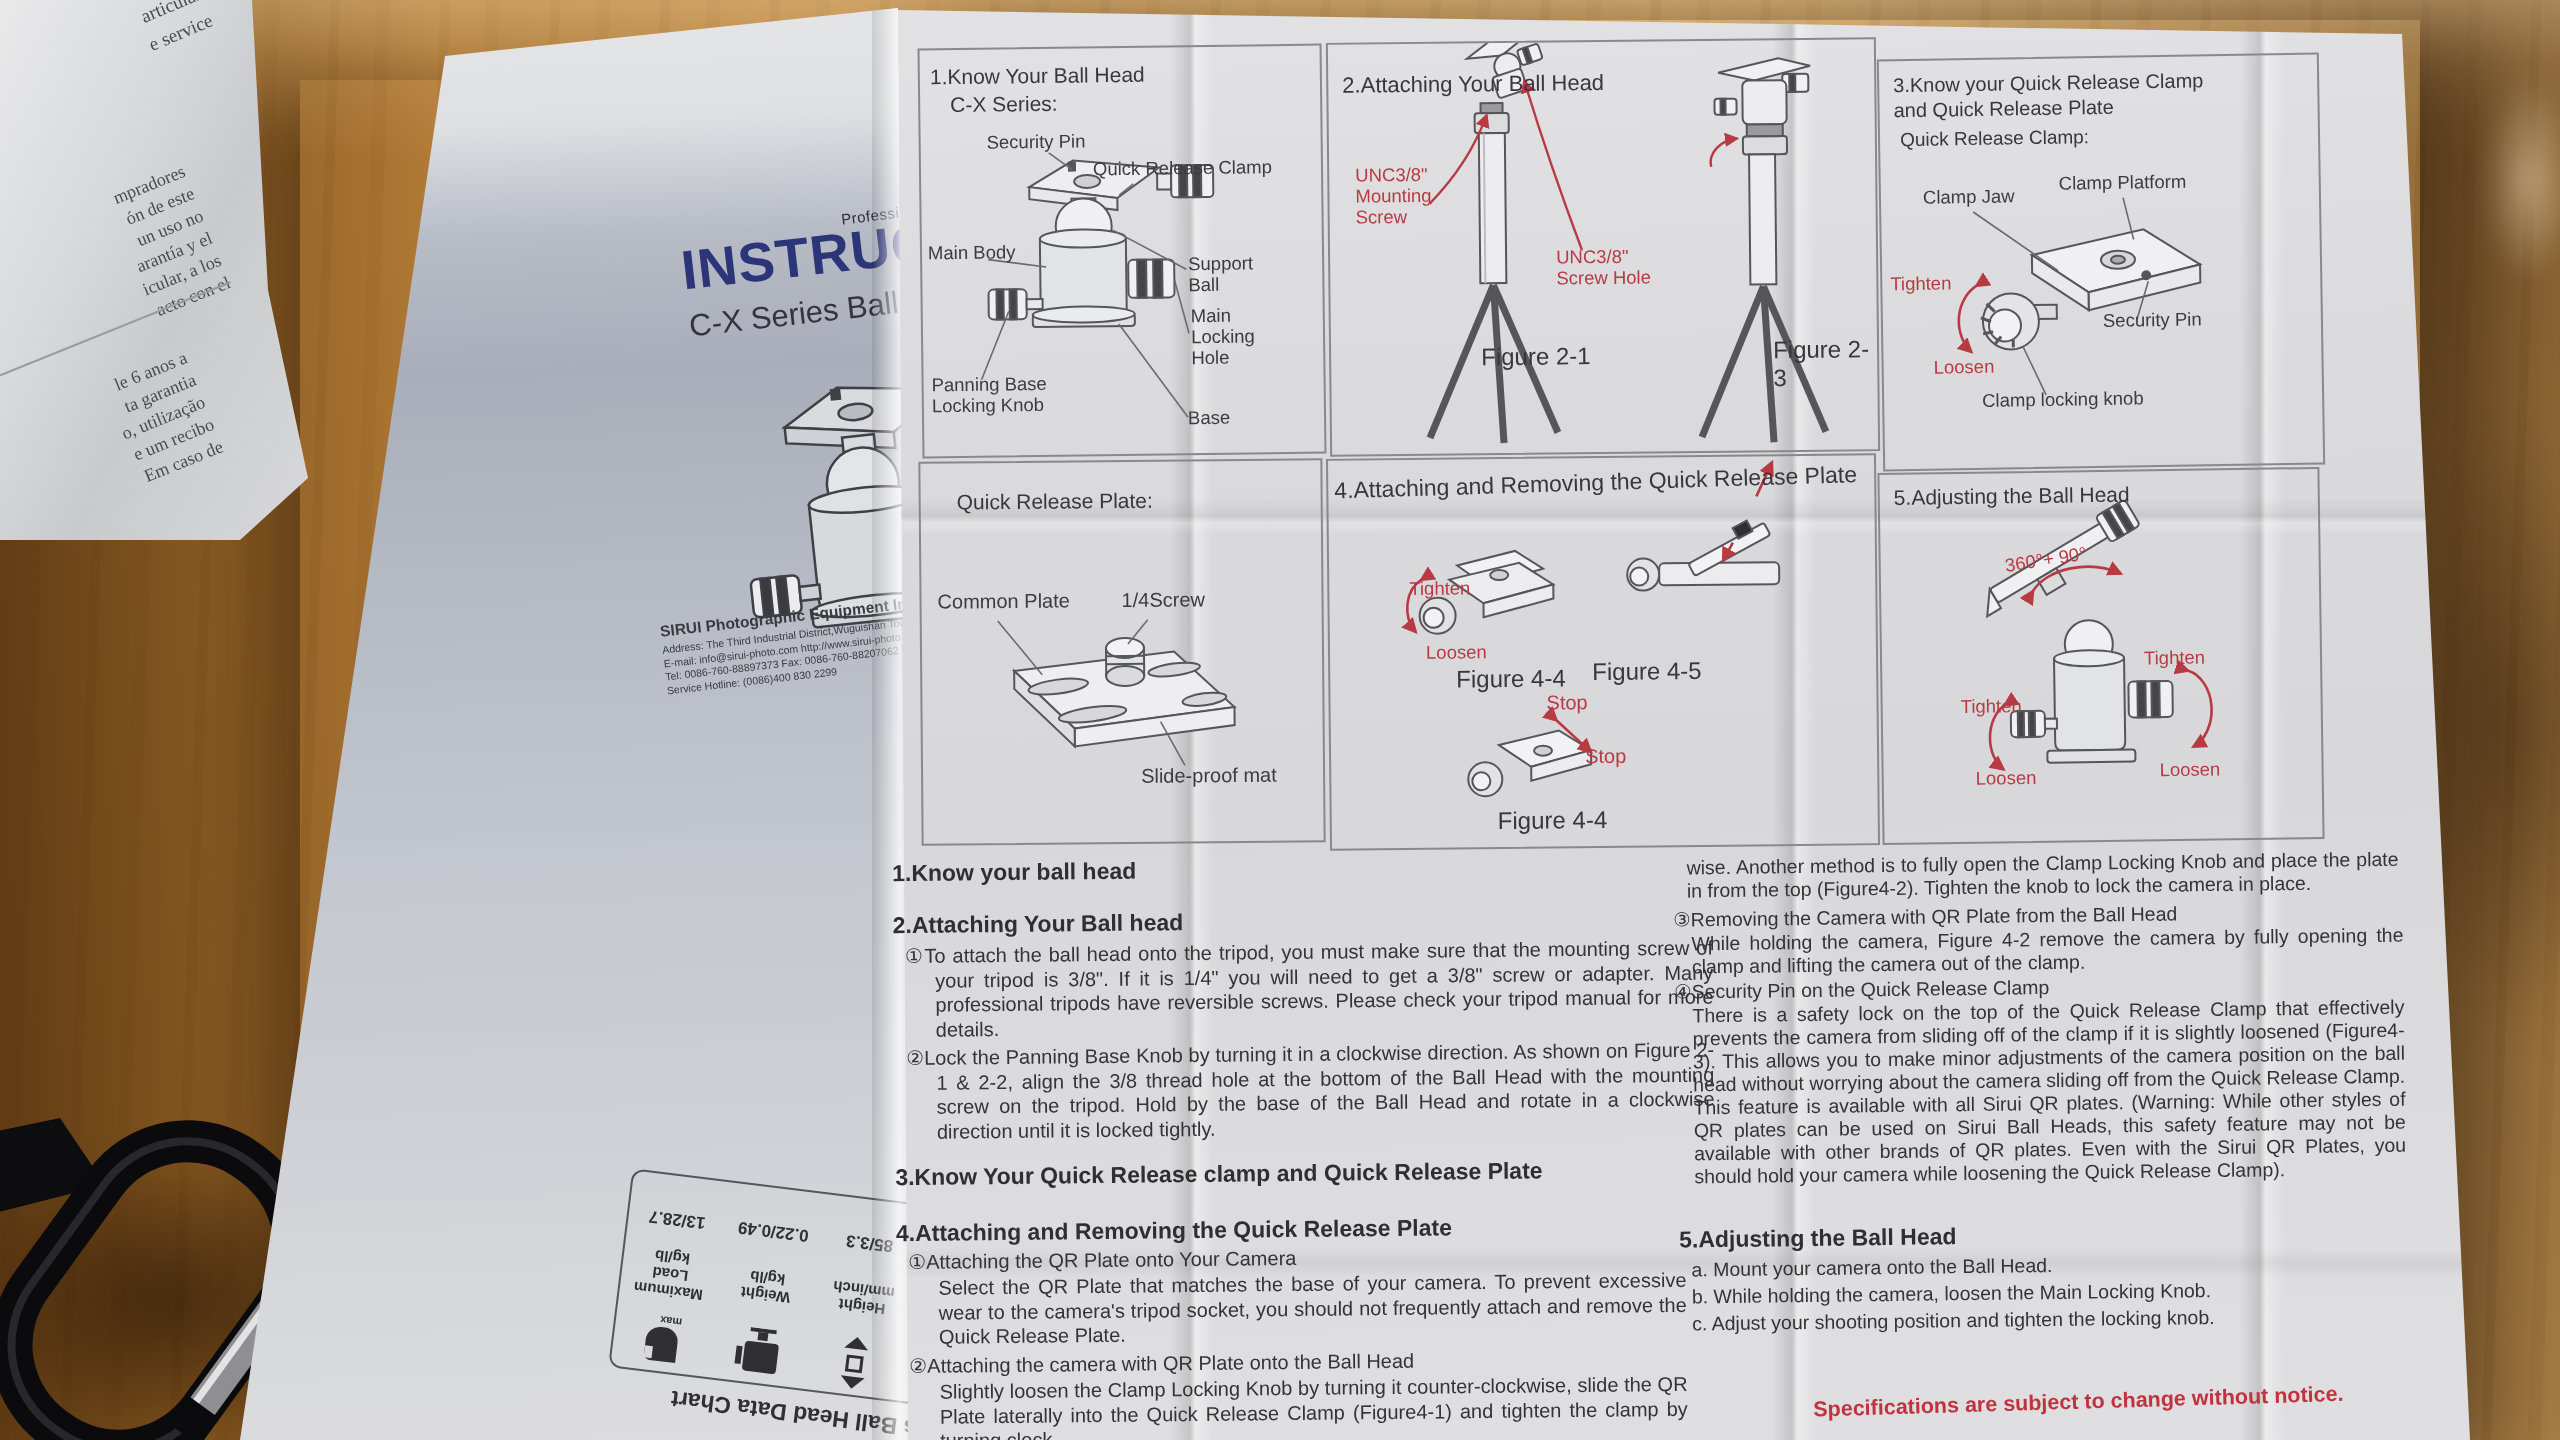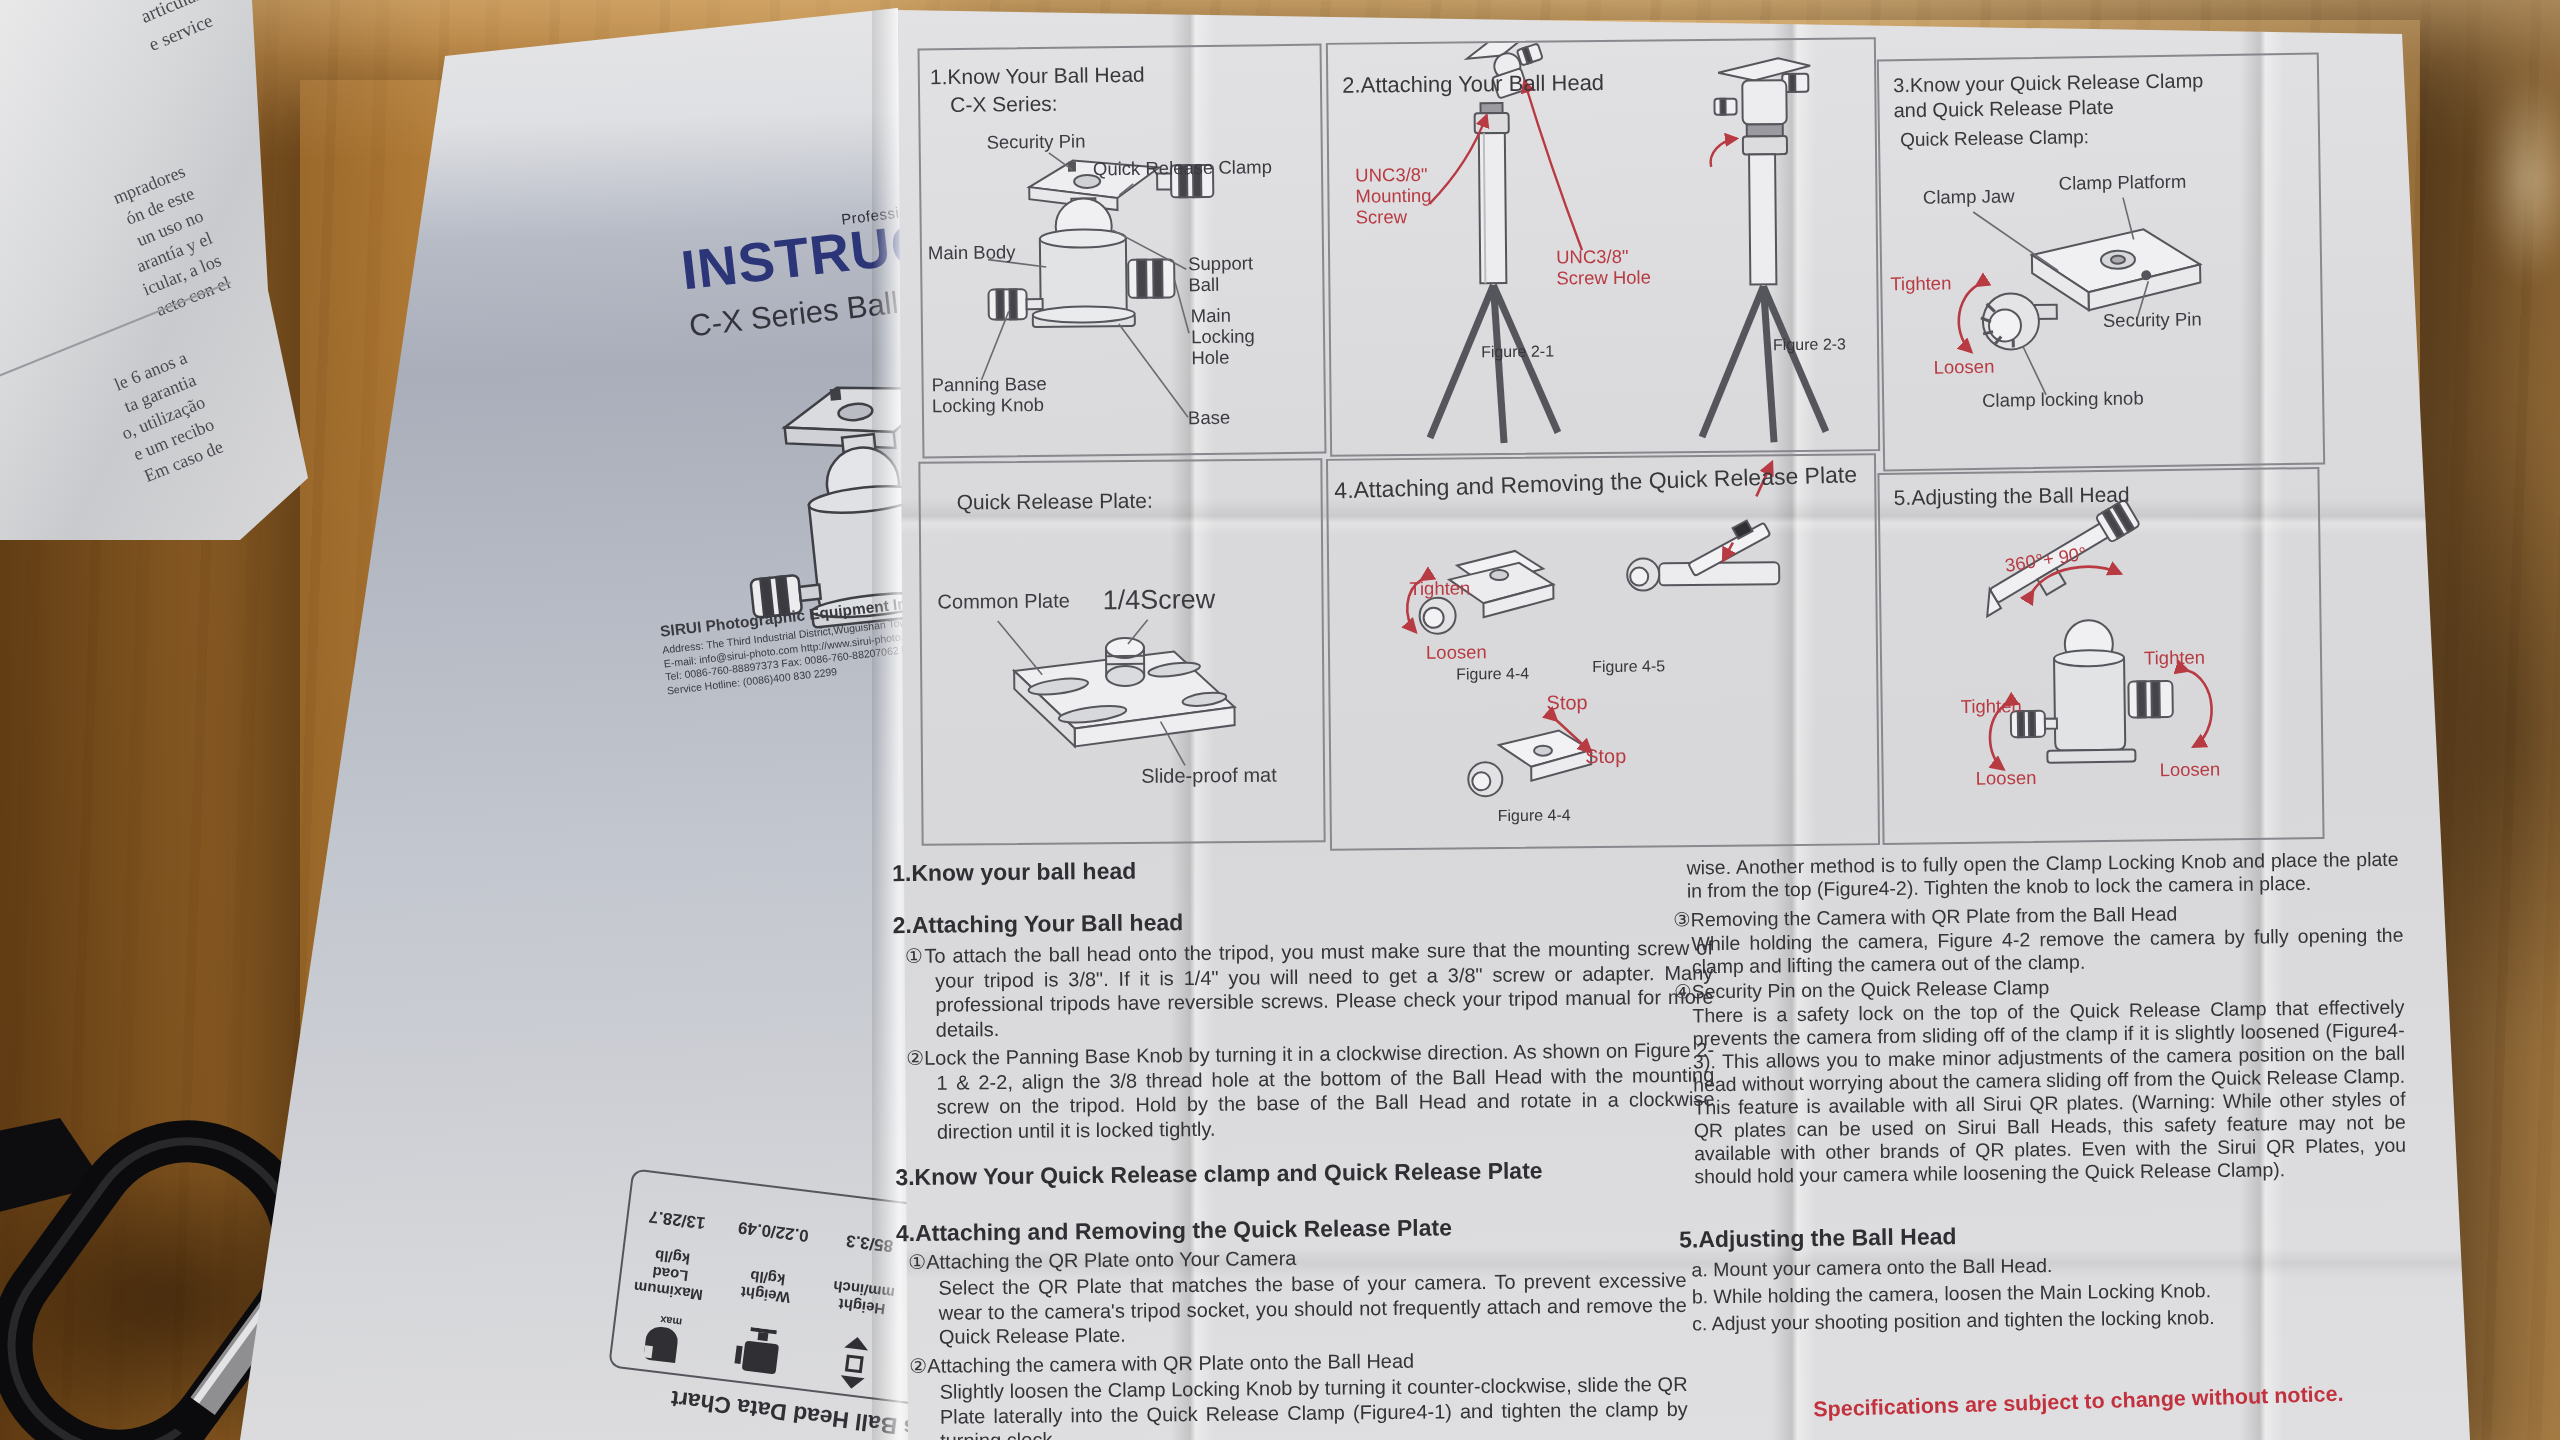--- a/index.html
+++ b/index.html
@@ -72,21 +72,21 @@
   .panel{position:absolute;border:2px solid #88888e;background:rgba(0,0,0,0);overflow:visible;}
   #p1{left:920px;top:46px;width:400px;height:406px;}
   #p2{left:1328px;top:40px;width:546px;height:410px;}
   #p3{left:1880px;top:56px;width:438px;height:408px;}
   #p4{left:920px;top:460px;width:400px;height:380px;}
   #p5{left:1328px;top:456px;width:546px;height:388px;}
   #p6{left:1880px;top:470px;width:438px;height:368px;}
   .ph{position:absolute;font-size:21px;color:#37373c;white-space:pre-line;line-height:25px;}
   .lbl{position:absolute;font-size:18.5px;color:#3b3b41;line-height:21px;white-space:pre-line;}
   .red{color:#b83a42;}
-  .fig{position:absolute;font-size:16px;color:#37373c;}
+  .fig{position:absolute;font-size:24px;color:#37373c;}
   .psvg{position:absolute;left:0;top:0;}
   
   .bh{position:absolute;font-weight:bold;color:#2e2e33;font-size:23px;white-space:nowrap;}
   .bp{position:absolute;color:#333338;text-align:justify;}
   #colL .bp{font-size:20px;line-height:24.5px;width:778px;}
   #colR .bp{font-size:19.5px;line-height:23px;width:712px;}
   .hang{padding-left:30px;text-indent:-30px;}
   #colL{left:895px;top:850px;width:790px;height:590px;transform:rotate(-.6deg);}
   #colR{left:1690px;top:848px;width:724px;height:592px;transform:rotate(-.7deg);}
   #notice{position:absolute;left:120px;top:542px;font-size:21.5px;font-weight:bold;color:#c2323e;
@@ -424,21 +424,21 @@
           <line x1="184" y1="202" x2="222" y2="202"></line>
       </g>
       <g stroke="#6a6a70" stroke-width="1.6">
         <line x1="76" y1="158" x2="120" y2="212"></line>
         <line x1="226" y1="158" x2="206" y2="182"></line>
         <line x1="262" y1="304" x2="238" y2="260"></line>
       </g>
     </svg>
     <div class="ph" style="left:36px;top:26px;">Quick Release Plate:</div>
     <div class="lbl" style="left:16px;top:128px;font-size:20px;">Common Plate</div>
-    <div class="lbl" style="left:181px;top:128px;font-size:27px;">1/4Screw</div>
+    <div class="lbl" style="left:200px;top:128px;font-size:20px;">1/4Screw</div>
     <div class="lbl" style="left:218px;top:304px;font-size:20px;">Slide-proof mat</div>
   </div>
 
   <div class="panel" id="p5" style="transform:rotate(-.6deg);">
     <svg class="psvg" width="546" height="388" viewBox="0 0 546 388">
       <defs>
           <marker id="ra5" markerWidth="8" markerHeight="8" refX="5" refY="3" orient="auto">
             <path d="M0,0 L6,3 L0,6 z" fill="#b83a42"></path>
           </marker>
         </defs>

